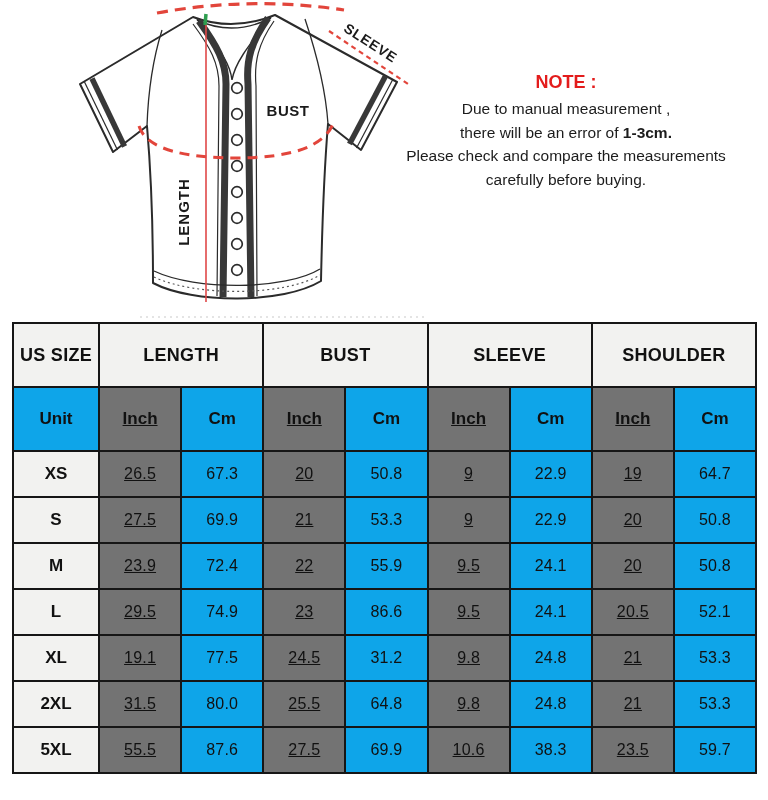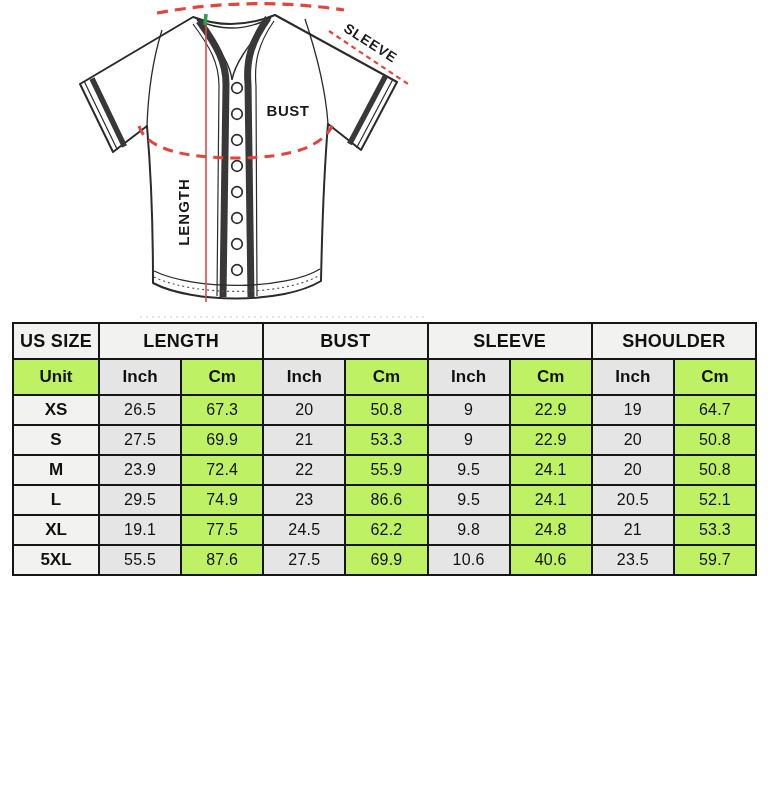--- a/index.html
+++ b/index.html
@@ -24,24 +24,24 @@
   .note-line b { font-weight:bold; }
 
   
   table.size-chart {
     position:absolute; left:12px; top:322px; width:745px;
     border-collapse:collapse; table-layout:fixed; color:#111;
   }
   .size-chart th, .size-chart td {
     border:2px solid #161616; text-align:center; vertical-align:middle; padding:0;
   }
-  .size-chart thead tr { height:36px; }
-  .size-chart tbody tr { height:30px; }
-  .cell-gray { background:#bef264; }
-  .cell-white { background:#e5e5e5; }
+  .size-chart thead tr { height:64px; }
+  .size-chart tbody tr { height:46px; }
+  .cell-gray { background:#0ea5e9; }
+  .cell-white { background:#737373;text-decoration:underline; }
   .h-group { background:#f2f2f0; font-size:18px; font-weight:bold; letter-spacing:0.3px; }
   .h-unit  { font-size:17px; font-weight:bold; }
   .c-size  { background:#f2f2f0; font-size:17px; font-weight:bold; }
   .size-chart tbody td.c-val { font-size:16px; font-weight:400; letter-spacing:0.2px; }
 </style>
 </head>
 <body>
 
 <div class="canvas">
 
@@ -94,20 +94,27 @@
       <path d="M 139 126 C 146 150 188 158 236 158 C 290 158 326 147 334 121" fill="none" stroke="#e2453b" stroke-width="3" stroke-dasharray="10 7"></path>
       <path d="M 206 21 L 206 302" fill="none" stroke="#e04848" stroke-width="1.6"></path>
       <path d="M 205 25 L 206 14" fill="none" stroke="#2e9e4f" stroke-width="3.5"></path>
 
       <text x="368" y="47" transform="rotate(33 368 47)" text-anchor="middle" font-family="Liberation Sans, sans-serif" font-size="14" font-weight="bold" letter-spacing="0.8" fill="#1a1a1a">SLEEVE</text>
       <text x="288" y="116" text-anchor="middle" font-family="Liberation Sans, sans-serif" font-size="15" font-weight="bold" letter-spacing="0.5" fill="#1a1a1a">BUST</text>
       <text x="189" y="212" transform="rotate(-90 189 212)" text-anchor="middle" font-family="Liberation Sans, sans-serif" font-size="15" font-weight="bold" letter-spacing="1" fill="#1a1a1a">LENGTH</text>
     </svg>
   </div>
 
+  <div class="note">
+    <div class="note-heading">NOTE :</div>
+    <div class="note-line">Due to manual measurement ,</div>
+    <div class="note-line"><span>there will be an error of </span><b>1-3cm.</b></div>
+    <div class="note-line">Please check and compare the measurements</div>
+    <div class="note-line">carefully before buying.</div>
+  </div>
 
   <table class="size-chart">
     <colgroup>
       <col style="width:86px">
       <col>
         <col>
         <col>
         <col>
         <col>
         <col>
@@ -177,33 +184,44 @@
           <td class="c-val cell-white">9.5</td>
           <td class="c-val cell-gray">24.1</td>
           <td class="c-val cell-white">20.5</td>
           <td class="c-val cell-gray">52.1</td>
         </tr>
         <tr>
           <td class="c-size">XL</td>
           <td class="c-val cell-white">19.1</td>
           <td class="c-val cell-gray">77.5</td>
           <td class="c-val cell-white">24.5</td>
-          <td class="c-val cell-gray">62.2</td>
+          <td class="c-val cell-gray">31.2</td>
+          <td class="c-val cell-white">9.8</td>
+          <td class="c-val cell-gray">24.8</td>
+          <td class="c-val cell-white">21</td>
+          <td class="c-val cell-gray">53.3</td>
+        </tr>
+        <tr>
+          <td class="c-size">2XL</td>
+          <td class="c-val cell-white">31.5</td>
+          <td class="c-val cell-gray">80.0</td>
+          <td class="c-val cell-white">25.5</td>
+          <td class="c-val cell-gray">64.8</td>
           <td class="c-val cell-white">9.8</td>
           <td class="c-val cell-gray">24.8</td>
           <td class="c-val cell-white">21</td>
           <td class="c-val cell-gray">53.3</td>
         </tr>
         <tr>
           <td class="c-size">5XL</td>
           <td class="c-val cell-white">55.5</td>
           <td class="c-val cell-gray">87.6</td>
           <td class="c-val cell-white">27.5</td>
           <td class="c-val cell-gray">69.9</td>
           <td class="c-val cell-white">10.6</td>
-          <td class="c-val cell-gray">40.6</td>
+          <td class="c-val cell-gray">38.3</td>
           <td class="c-val cell-white">23.5</td>
           <td class="c-val cell-gray">59.7</td>
         </tr>
       </tbody>
   </table>
 
 </div>
 
 </body></html>

